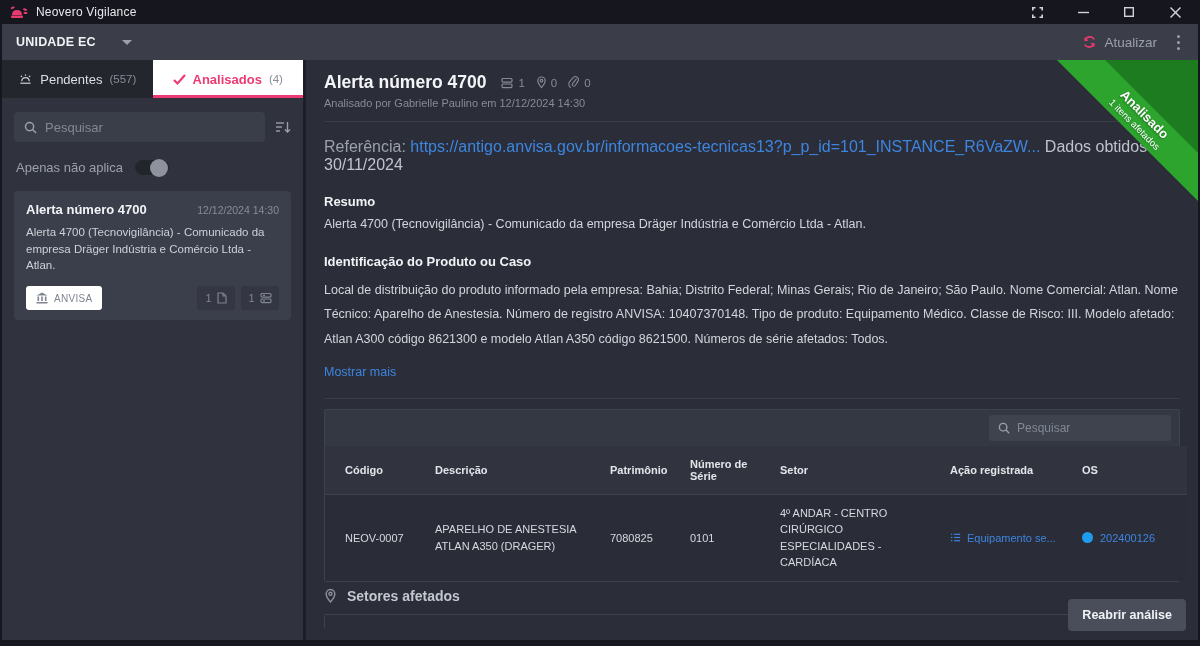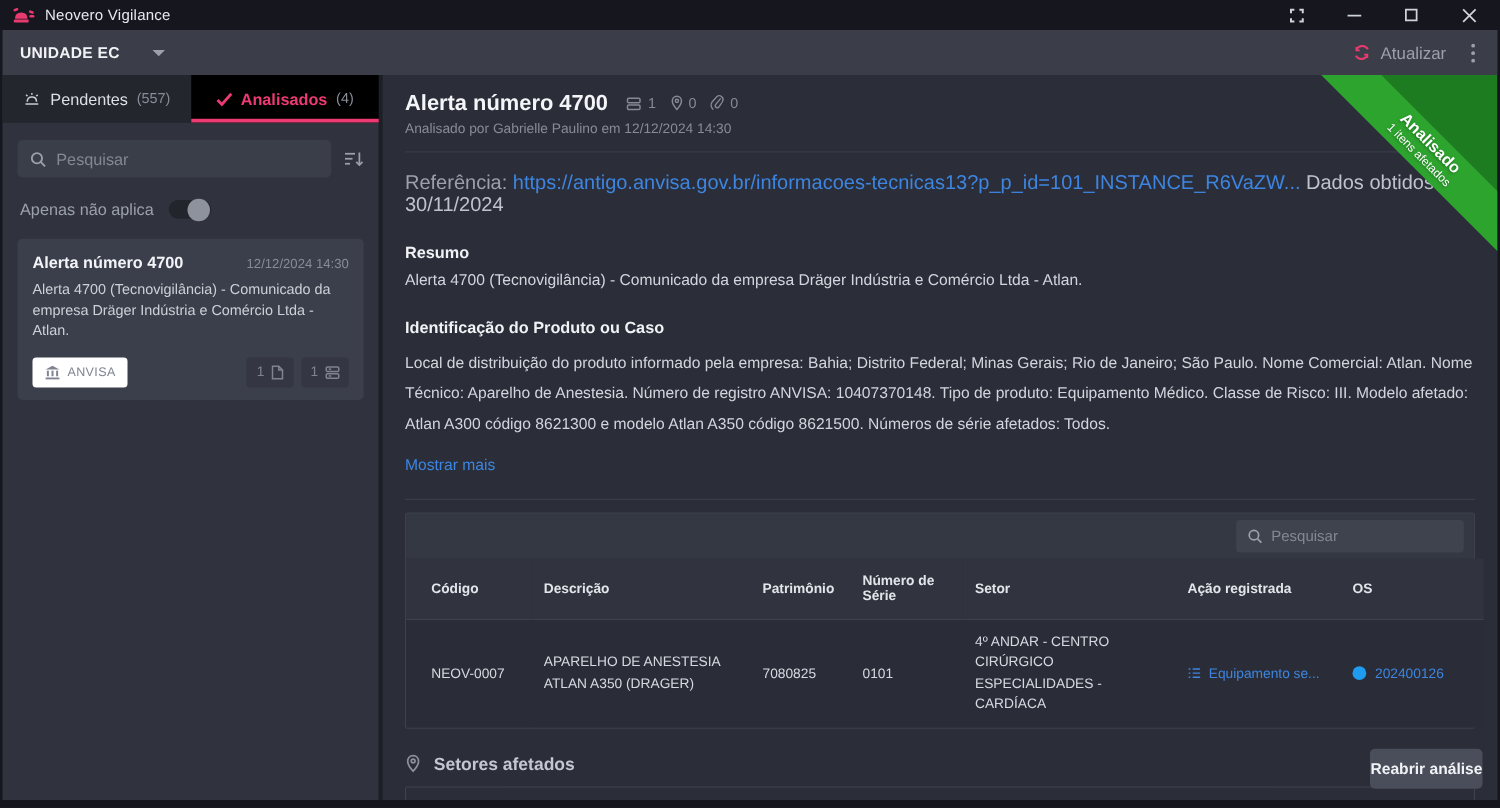--- a/index.html
+++ b/index.html
@@ -33,21 +33,21 @@
   .content { flex:1 1 auto; display:flex; min-height:0; }
   .sidebar { width:301px; flex:0 0 301px; background:#30333d; display:flex; flex-direction:column; }
   .v-divider { width:3px; flex:0 0 3px; background:#1d1f26; }
   .main { flex:1 1 auto; background:#2b2e38; position:relative; overflow:hidden; }
 
   
   .tabs { height:38px; display:flex; background:#1f2128; flex:0 0 38px; }
   .tab { flex:1 1 50%; display:flex; align-items:center; justify-content:center; gap:7px;
     font-size:13px; cursor:pointer; position:relative; }
   .tab.pendentes { background:#24262e; color:#dcdfe5; }
-  .tab.analisados { background:#000000; color:#ee3a72; font-weight:bold; }
+  .tab.analisados { background:#ffffff; color:#ee3a72; font-weight:bold; }
   .tab .count { color:#878c98; font-size:11.5px; font-weight:normal; }
   .tab.analisados::after { content:""; position:absolute; left:0; right:0; bottom:0; height:3px; background:#ee3a72; }
   .tab svg { flex:0 0 auto; }
 
   .sidebar-body { padding:14px 12px 0 12px; }
   .search-row { display:flex; align-items:center; gap:10px; }
   .search-box { flex:1 1 auto; height:30px; background:#3a3e49; border-radius:4px;
     display:flex; align-items:center; padding:0 10px; gap:8px; }
   .search-box input { background:transparent; border:none; outline:none; color:#d7dae0;
     font-size:13px; width:100%; font-family:inherit; }
@@ -122,21 +122,21 @@
   td { color:#d6d9df; font-size:11px; padding:10px 10px; vertical-align:middle; line-height:1.5; }
   .cell-link { display:flex; align-items:center; gap:6px; white-space:nowrap; overflow:hidden; }
   .cell-link a { overflow:hidden; text-overflow:ellipsis; }
   .os-cell { display:flex; align-items:center; gap:7px; }
   .os-dot { width:11px; height:11px; border-radius:50%; background:#1f9bef; flex:0 0 auto; }
 
   .sectors-panel { margin-top:10px; border:1px solid #3e424d; border-bottom:none; height:14px; border-radius:2px 2px 0 0; }
 
   
   .footer-btn { position:absolute; right:12px; bottom:9px; background:#4a4e5a; border:none;
-    color:#f0f2f5; font-weight:bold; font-size:12.5px; padding:9px 0; border-radius:4px;
+    color:#f0f2f5; font-weight:bold; font-size:12.5px; padding:9px 14px; border-radius:4px;
     cursor:pointer; font-family:inherit; z-index:6; }
 
   .bottom-strip { height:6px; background:#16171e; flex:0 0 6px; }
 
   svg { overflow:visible; }
 </style>
 </head>
 <body>
 
 <div class="window">
@@ -409,21 +409,21 @@
                     <span class="os-dot"></span>
                     <a class="link">202400126</a>
                   </span>
                 </td>
               </tr>
             </tbody>
           </table>
         </div>
 
         
-        <div class="section-head" style="margin-top:20px;">
+        <div class="section-head" style="margin-top:6px;">
           <svg width="13" height="16" viewBox="0 0 12 14" fill="none" stroke="currentColor" stroke-width="1.3">
             <path d="M6 1 C3.5 1 2 3 2 5.2 C2 8.2 6 12.5 6 12.5 S10 8.2 10 5.2 C10 3 8.5 1 6 1 Z"></path>
             <circle cx="6" cy="5" r="1.4"></circle>
           </svg>
           <span class="t">Setores afetados</span>
         </div>
         <div class="sectors-panel"></div>
       </div>
 
       <button class="footer-btn">Reabrir análise</button>

